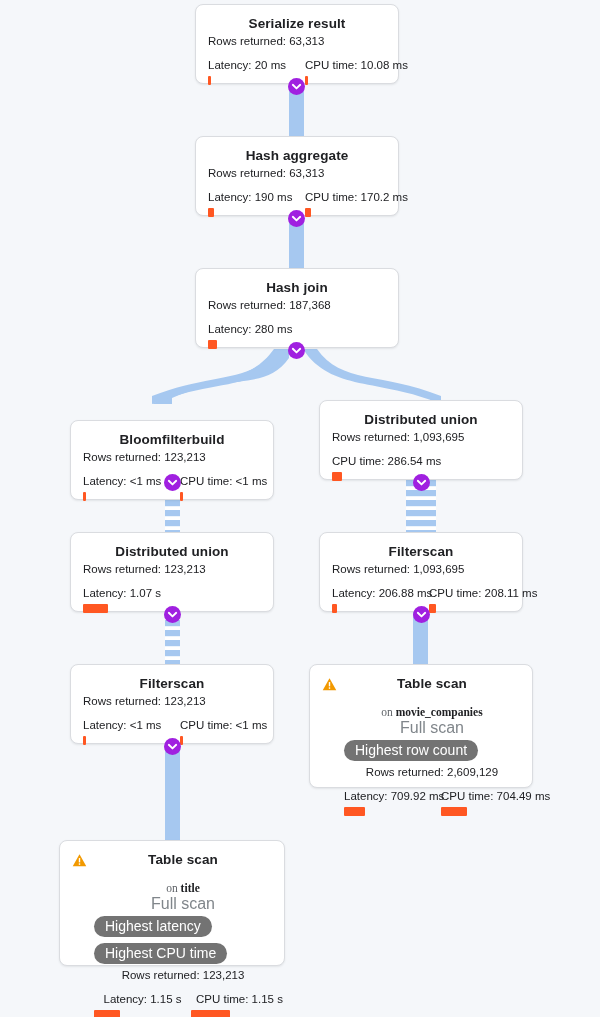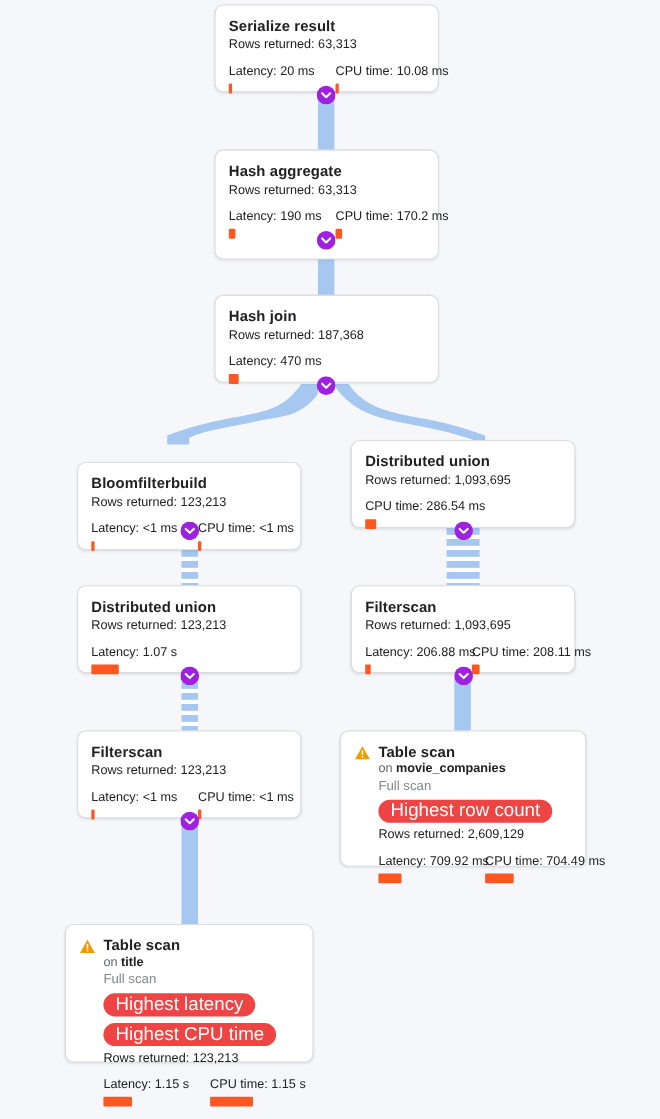--- a/index.html
+++ b/index.html
@@ -44,20 +44,21 @@
     border: 1px solid #dadce0;
     border-radius: 8px;
     padding: 10px 12px 12px 12px;
     box-shadow: 0 1px 2px rgba(60,64,67,0.10);
   }
 
   .node-head {
     display: flex;
     align-items: flex-start;
     gap: 7px;
+    text-align: center;
   }
   .warn-icon {
     flex: 0 0 auto;
     width: 15px;
     height: 15px;
     margin-top: 2px;
     display: block;
   }
   .node-headtext { flex: 1 1 auto; min-width: 0; }
 
@@ -65,41 +66,42 @@
     font-size: 13.5px;
     font-weight: bold;
     color: #202124;
     line-height: 17px;
     letter-spacing: 0.1px;
   }
   .node-sub {
     font-size: 11.5px;
     color: #3c4043;
     line-height: 15px;
-    margin-top: 0;
+    margin-top: 13px;
+    font-family: Liberation Serif, serif;
   }
   .node-sub .sub-on { color: #5f6368; font-weight: normal; }
   .node-sub .sub-tbl { font-weight: bold; color: #202124; }
   .node-scan {
-    font-size: 12px;
+    font-size: 16px;
     color: #80868b;
     line-height: 15px;
   }
 
   .badges {
     margin: 5px 0 3px 0;
     display: flex;
     flex-wrap: wrap;
     gap: 6px;
   }
   .pill {
     display: inline-block;
-    background: #ef4444;
+    background: #737373;
     color: #ffffff;
-    font-size: 17px;
+    font-size: 14px;
     line-height: 12px;
     padding: 4px 11px 5px 11px;
     border-radius: 11px;
     white-space: nowrap;
   }
 
   .rows {
     font-size: 11.5px;
     color: #202124;
     line-height: 16px;
@@ -223,21 +225,21 @@
         <div class="metric-label">Latency: 20 ms</div>
         <div class="metric-bar" style="width:3px;"></div>
       </div>
       <div class="metric mcol-b">
         <div class="metric-label">CPU time: 10.08 ms</div>
         <div class="metric-bar" style="width:3px;"></div>
       </div>
     </div>
   </div>
 
-  <div class="node" style="left:195px;top:136px;width:204px;height:100px;">
+  <div class="node" style="left:195px;top:136px;width:204px;height:80px;">
     <div class="node-head">
       <div class="node-headtext">
         <div class="node-title">Hash aggregate</div>
       </div>
     </div>
     <div class="rows">Rows returned: 63,313</div>
     <div class="metrics">
       <div class="metric mcol-a">
         <div class="metric-label">Latency: 190 ms</div>
         <div class="metric-bar" style="width:6px;"></div>
@@ -251,21 +253,21 @@
 
   <div class="node" style="left:195px;top:268px;width:204px;height:80px;">
     <div class="node-head">
       <div class="node-headtext">
         <div class="node-title">Hash join</div>
       </div>
     </div>
     <div class="rows">Rows returned: 187,368</div>
     <div class="metrics">
       <div class="metric mcol-a">
-        <div class="metric-label">Latency: 470 ms</div>
+        <div class="metric-label">Latency: 280 ms</div>
         <div class="metric-bar" style="width:9px;"></div>
       </div>
     </div>
   </div>
 
   <div class="node" style="left:70px;top:420px;width:204px;height:80px;">
     <div class="node-head">
       <div class="node-headtext">
         <div class="node-title">Bloomfilterbuild</div>
       </div>

